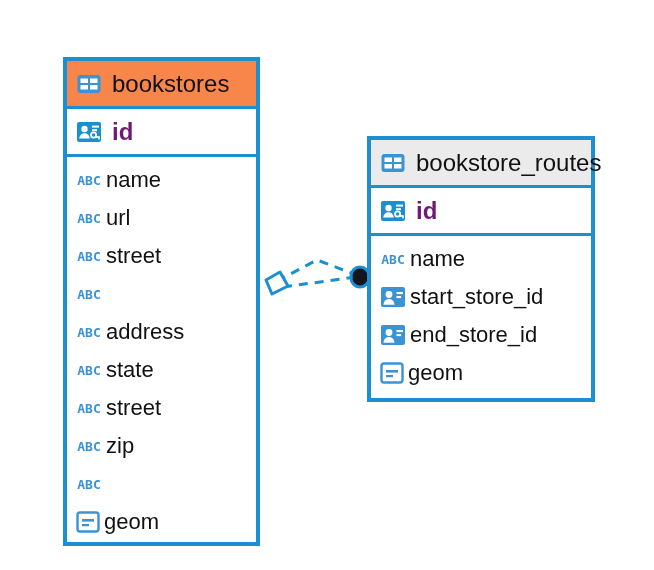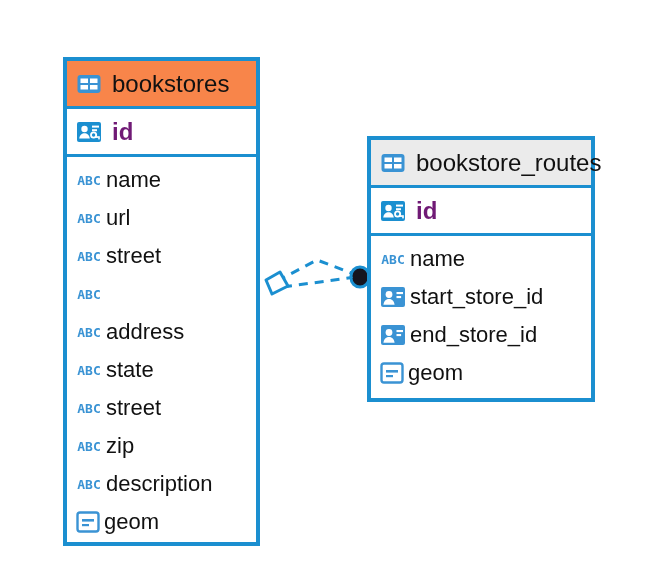--- a/index.html
+++ b/index.html
@@ -248,21 +248,20 @@
         </span>
         <span class="field-label">zip</span>
       </div>
 
       <div class="field-row">
         <span class="icon icon-abc">
           <svg viewBox="0 0 26 18" xmlns="http://www.w3.org/2000/svg">
             <text x="13" y="14" text-anchor="middle" font-family="'DejaVu Sans Mono', monospace" font-size="13" font-weight="bold" fill="#3a93d4">ABC</text>
           </svg>
         </span>
-        <span class="field-label">description</span>
       </div>
 
       <div class="field-row">
         <span class="icon icon-geom">
           <svg viewBox="0 0 24 22" xmlns="http://www.w3.org/2000/svg">
             <rect x="1.5" y="1.5" width="21" height="19" rx="2.5" fill="#ffffff" stroke="#3a93d4" stroke-width="2.4"></rect>
             <rect x="6" y="8" width="12" height="2.6" fill="#3a93d4"></rect>
             <rect x="6" y="13" width="7" height="2.2" fill="#3a93d4"></rect>
           </svg>
         </span>

